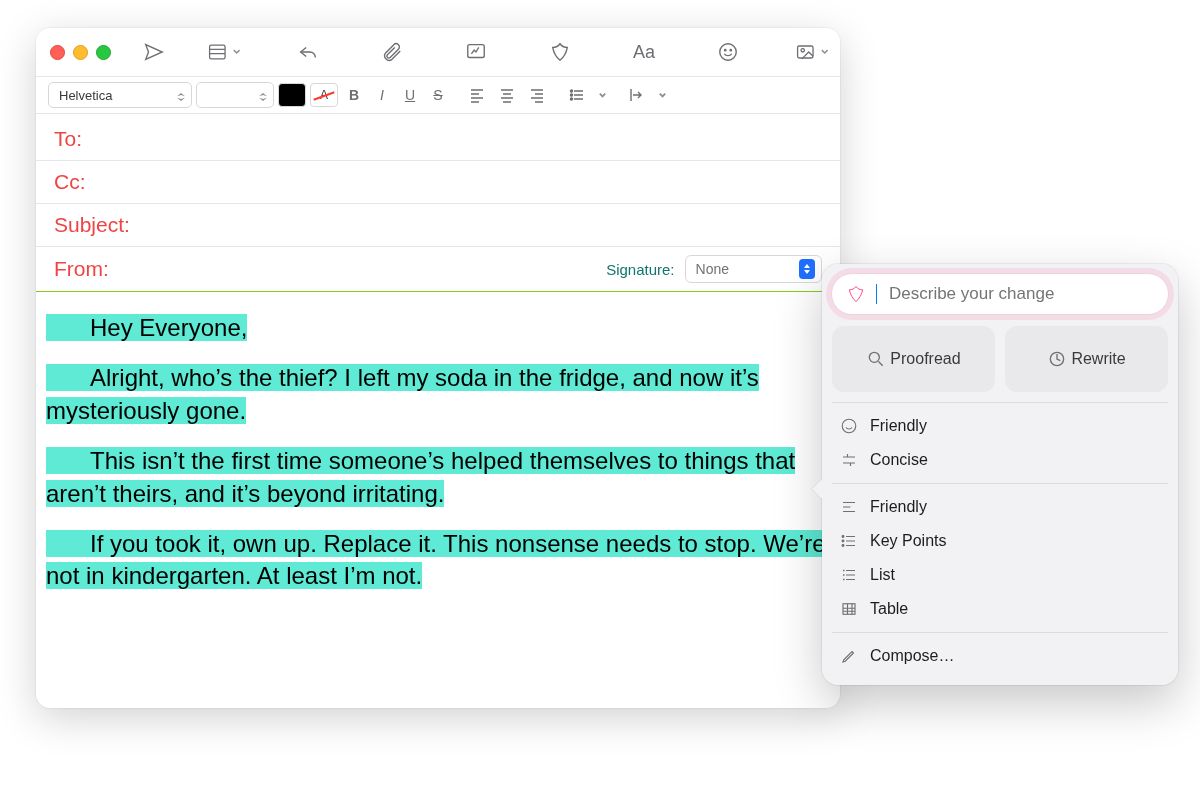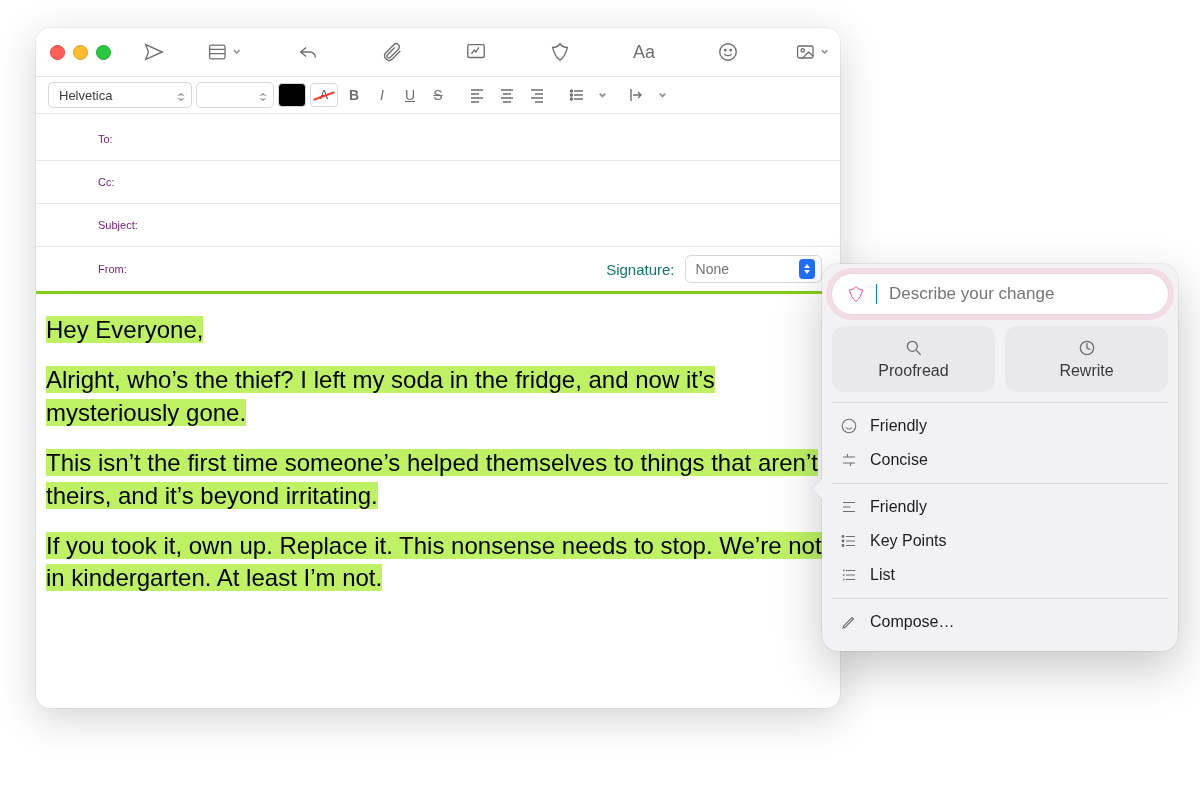--- a/index.html
+++ b/index.html
@@ -33,43 +33,43 @@
   .fbtn.u{text-decoration:underline;}
   .fbtn.s{text-decoration:line-through;}
   .iconbtn{width:26px;height:24px;display:flex;align-items:center;justify-content:center;}
   .iconbtn svg{width:16px;height:16px;stroke:#6e6e73;fill:none;stroke-width:1.4;}
   .drop{width:16px;height:24px;display:flex;align-items:center;justify-content:center;}
   .drop svg{width:9px;height:9px;stroke:#8e8e93;fill:none;stroke-width:2;}
   
   .hdrfields{padding:4px 0;}
   .hrow{display:flex;align-items:center;height:42px;border-bottom:1px solid #e5e5ea;padding:0 18px;gap:10px;}
   .hrow:last-child{border-bottom:1px solid #e5e5ea;}
-  .hlabel{color:#701a75;font-size:11px;min-width:62px;margin-left:44px;}
+  .hlabel{color:#ef4444;font-size:21px;min-width:62px;}
   .hfield{flex:1;font-size:15px;color:#000;}
-  .sigrow{display:flex;align-items:center;height:44px;padding:0 18px;gap:10px;border-bottom:3px solid #84cc16;}
+  .sigrow{display:flex;align-items:center;height:44px;padding:0 18px;gap:10px;border-bottom:1px solid #84cc16;}
   .sigspacer{flex:1;}
   .siglabel{color:#0f766e;font-size:15px;}
   .sigselect{height:26px;border:1px solid #d8d8dc;border-radius:6px;display:flex;align-items:center;padding:0 6px 0 10px;gap:70px;font-size:14px;color:#737373;}
   .sigselect .stepper{width:16px;height:20px;background:#1f6fff;border-radius:4px;display:flex;flex-direction:column;align-items:center;justify-content:center;}
   .sigselect .stepper::before,.sigselect .stepper::after{content:"";width:0;height:0;border-left:3px solid transparent;border-right:3px solid transparent;}
   .sigselect .stepper::before{border-bottom:4px solid #fff;margin-bottom:2px;}
   .sigselect .stepper::after{border-top:4px solid #fff;}
   
   .bodyarea{flex:1;overflow:auto;padding:16px 10px 20px 10px;font-size:24px;line-height:1.35;}
   .bodyarea p{margin:0 0 18px 0;}
-  .selected{background:#bef264;}
+  .selected{background:#5eead4;padding-left:44px;}
   
   .popover{position:absolute;left:822px;top:264px;width:336px;background:#f2f2f4;border-radius:16px;box-shadow:0 18px 48px rgba(0,0,0,.22),0 0 0 1px rgba(0,0,0,.06);padding:10px 10px 6px 10px;}
   .popover::before{content:"";position:absolute;left:-10px;top:214px;width:0;height:0;border-top:11px solid transparent;border-bottom:11px solid transparent;border-right:11px solid #f2f2f4;filter:drop-shadow(-1px 0 0 rgba(0,0,0,.06));}
   .searchbox{height:40px;border-radius:20px;background:#fff;display:flex;align-items:center;padding:0 14px;gap:10px;box-shadow:0 0 0 6px rgba(255,120,170,.18),0 0 0 1px rgba(0,0,0,.04);}
   .searchbox svg{width:20px;height:20px;}
   .searchbox input{border:none;outline:none;flex:1;font-size:17px;color:#be185d;background:transparent;}
   .searchbox .caret{width:1px;height:20px;background:#0a7aff;}
   .btnrow{display:flex;gap:10px;margin-top:12px;}
-  .bigbtn{flex:1;height:66px;background:#e9e9eb;border-radius:12px;display:flex;flex-direction:column;align-items:center;justify-content:center;gap:4px;color:#3a3a3c;font-size:16px;}
+  .bigbtn{flex:1;height:66px;background:#e9e9eb;border-radius:12px;display:flex;align-items:center;justify-content:center;gap:4px;color:#3a3a3c;font-size:16px;}
   .bigbtn svg{width:20px;height:20px;stroke:#6e6e73;fill:none;stroke-width:1.6;}
   .menu{margin-top:10px;}
   .mgrp{border-top:1px solid #dcdce0;padding:6px 0;}
   .mitem{height:34px;display:flex;align-items:center;gap:12px;padding:0 8px;border-radius:8px;font-size:16px;color:#1d1d1f;}
   .mitem.hover{background:#e3e3e6;}
   .mitem svg{width:18px;height:18px;stroke:#6e6e73;fill:none;stroke-width:1.5;}
 </style>
 </head>
 <body>
 
@@ -296,20 +296,27 @@
             </svg>
           <span>Key Points</span>
         </div>
         <div class="mitem">
           <svg viewBox="0 0 24 24">
               <path d="M8 6h12M8 12h12M8 18h12"></path>
               <path d="M4 5h2v2H4zM4 11h2v2H4zM4 17h2v2H4z" fill="#6e6e73" stroke="none"></path>
             </svg>
           <span>List</span>
         </div>
+        <div class="mitem">
+          <svg viewBox="0 0 24 24">
+              <rect x="4" y="5" width="16" height="14"></rect>
+              <path d="M4 11h16M4 15h16M10 5v14M16 5v14"></path>
+            </svg>
+          <span>Table</span>
+        </div>
       </div>
       <div class="mgrp">
         <div class="mitem">
           <svg viewBox="0 0 24 24">
               <path d="M4 20l3-1 11-11-2-2L5 17l-1 3z"></path>
             </svg>
           <span>Compose…</span>
         </div>
       </div>
     </div>

